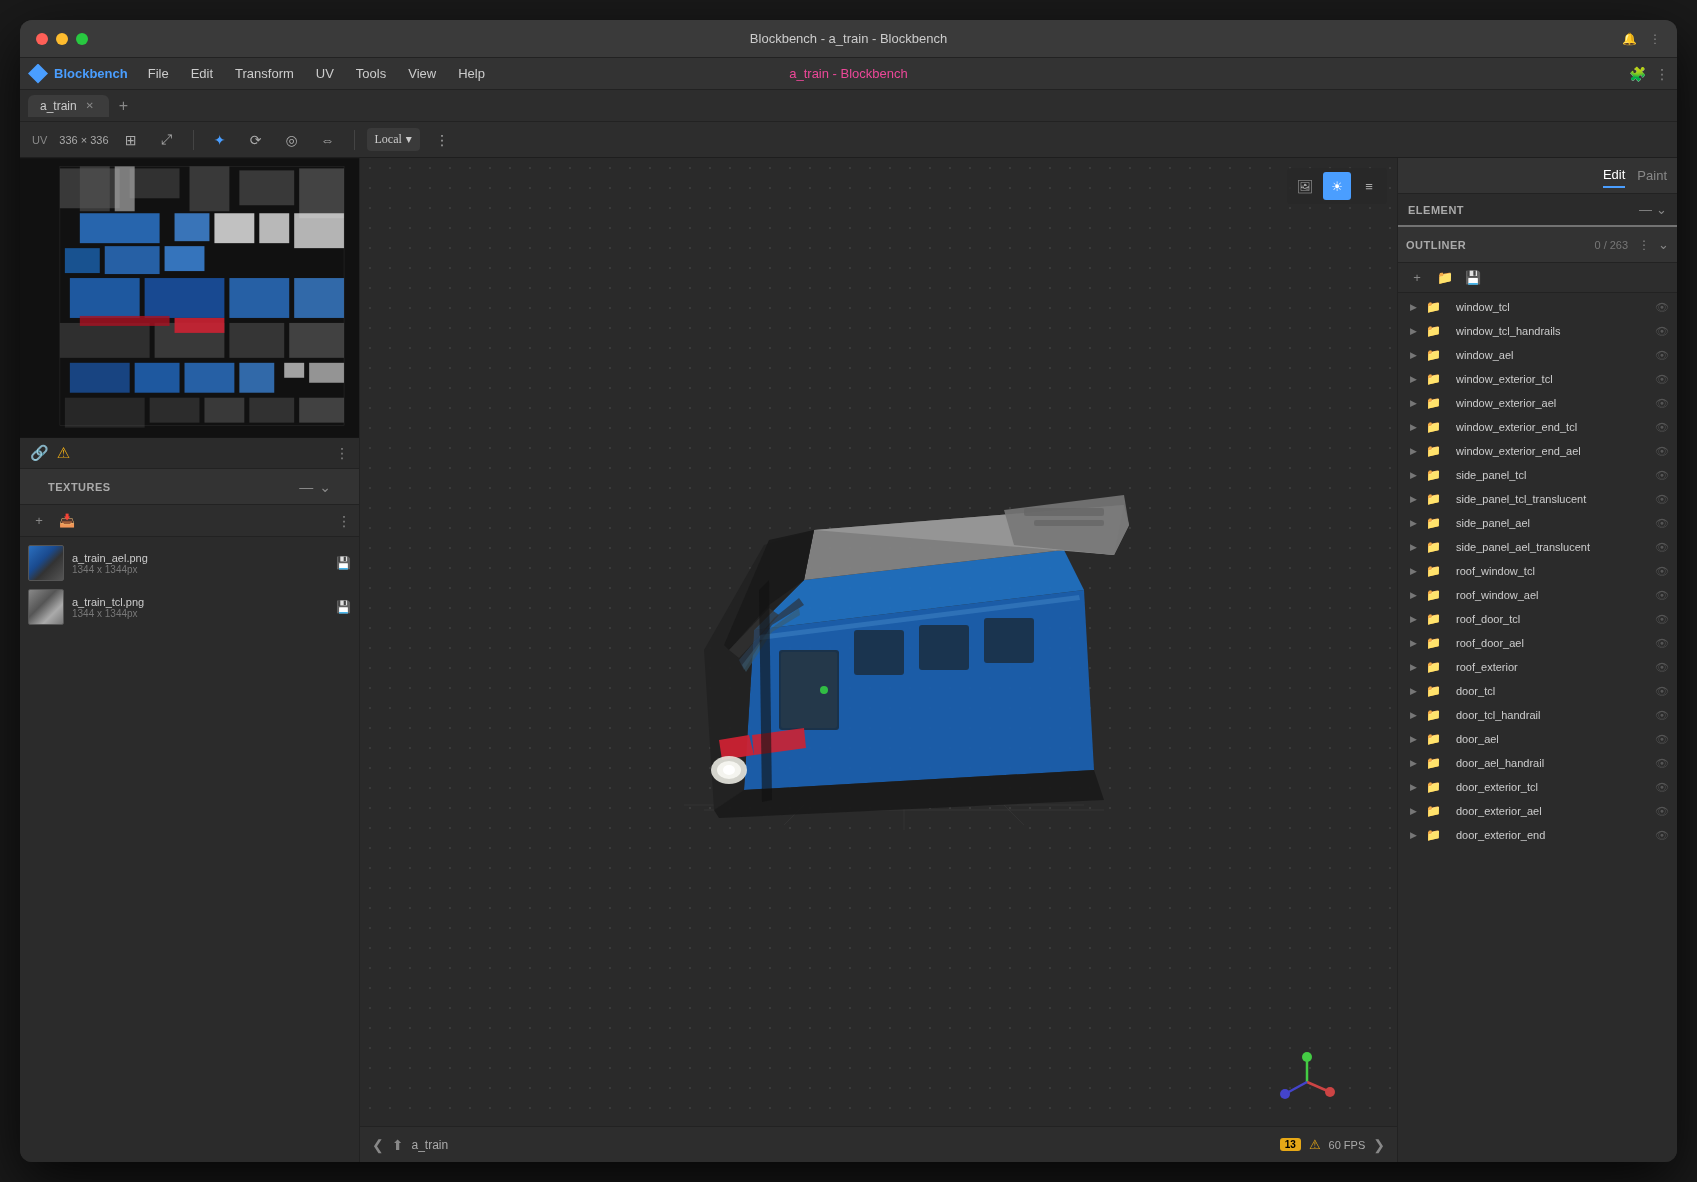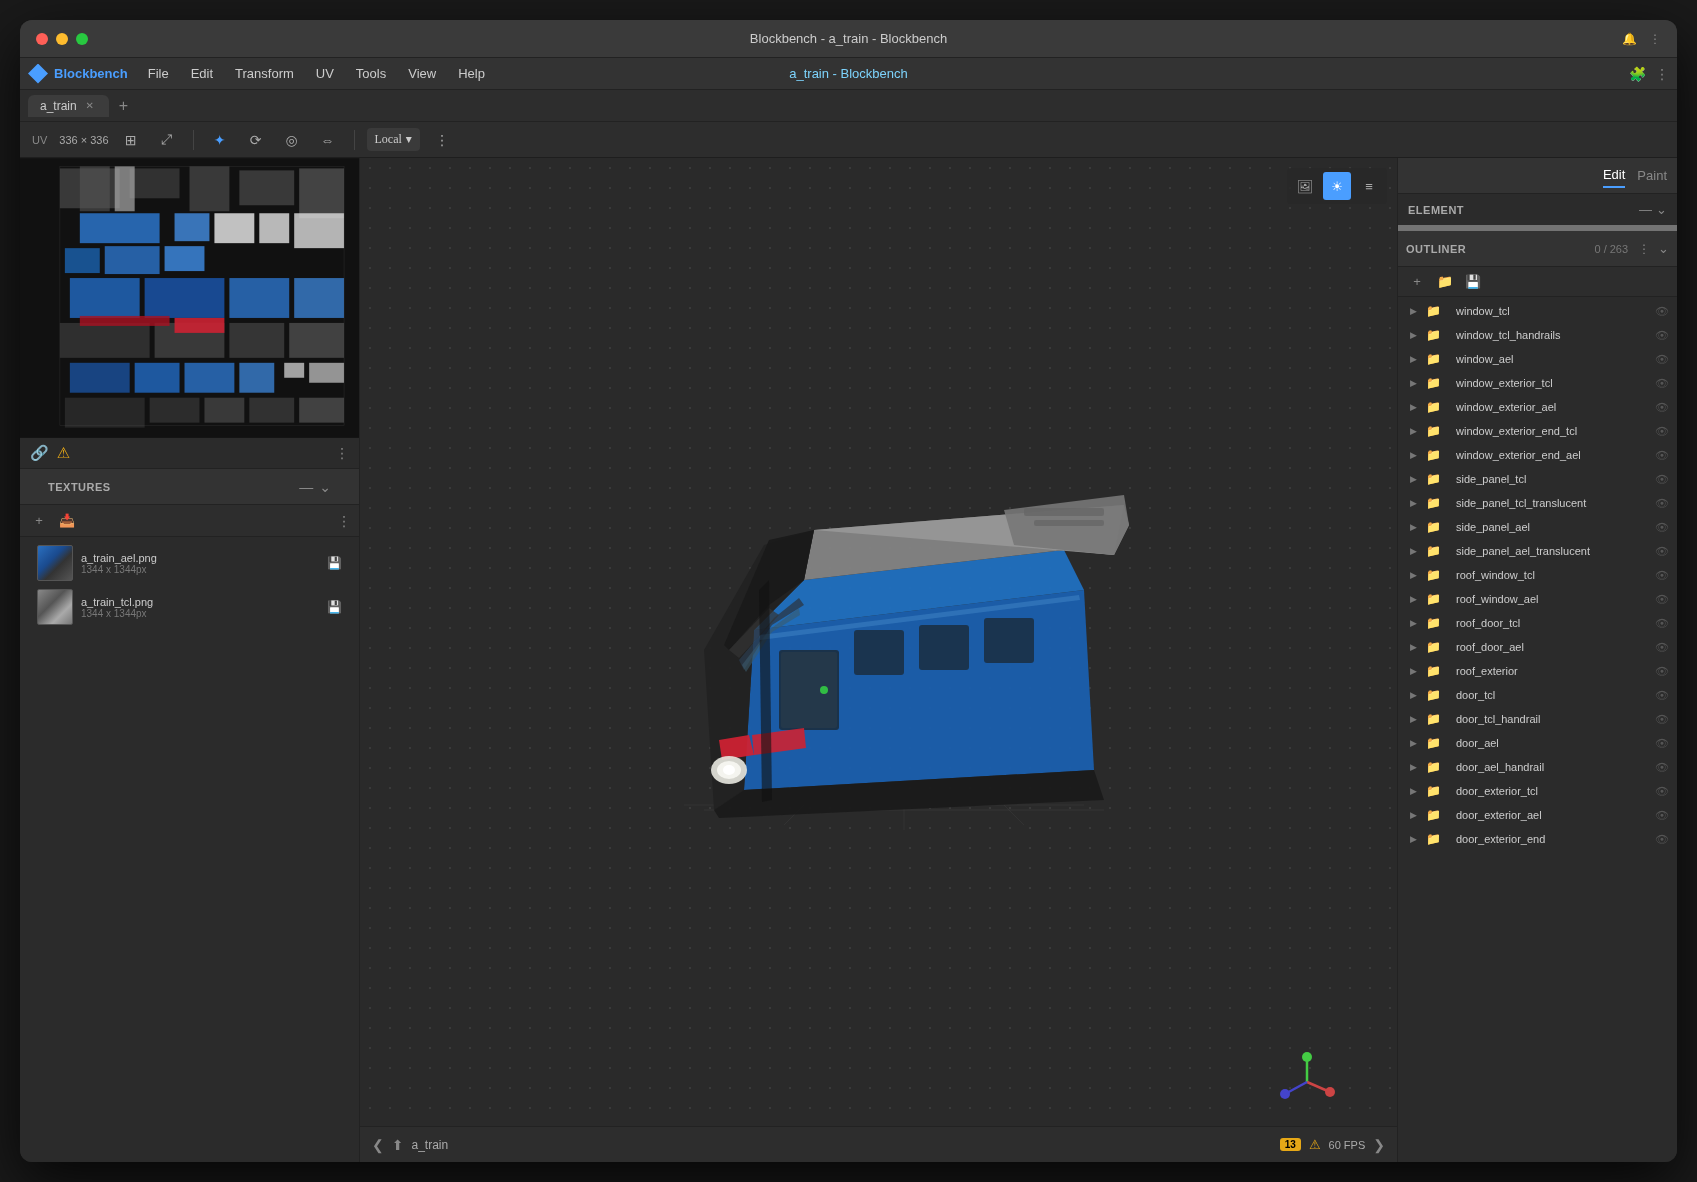--- a/index.html
+++ b/index.html
@@ -251,21 +251,21 @@
       background: #2d2d2d;
       display: flex;
       align-items: center;
       padding: 0 8px;
       gap: 6px;
       border-bottom: 1px solid #222;
     }
     .texture-list {
       flex: 1;
       overflow-y: auto;
-      padding: 4px 9px;
+      padding: 4px 0;
     }
     .texture-item {
       display: flex;
       align-items: center;
       padding: 4px 8px;
       gap: 8px;
       cursor: pointer;
     }
     .texture-thumb {
       width: 36px; height: 36px;
@@ -391,21 +391,21 @@
       padding: 4px 0;
     }
     .right-tab.active {
       color: #fff;
       border-bottom: 2px solid #4a9eff;
     }
 
     
     .element-panel {
       padding: 8px 10px;
-      border-bottom: 6px solid #737373;
+      border-bottom: 2px solid #737373;
     }
     .element-title {
       font-size: 11px;
       font-weight: 600;
       color: #aaa;
       letter-spacing: 0.5px;
     }
 
     
     .outliner-section {
@@ -515,21 +515,21 @@
       <div class="logo-icon"></div>
       <span>Blockbench</span>
     </div>
     <div class="menu-item">File</div>
     <div class="menu-item">Edit</div>
     <div class="menu-item">Transform</div>
     <div class="menu-item">UV</div>
     <div class="menu-item">Tools</div>
     <div class="menu-item">View</div>
     <div class="menu-item">Help</div>
-    <div style="position:absolute;left:50%;transform:translateX(-50%);color:#7dd3fc;font-size:13px;">a_train - Blockbench</div>
+    <div style="position:absolute;left:50%;transform:translateX(-50%);color:#ec4899;font-size:13px;">a_train - Blockbench</div>
     <div class="menubar-icons">
       <span style="color:#888;font-size:14px;">🧩</span>
       <span style="color:#888;font-size:14px;">⋮</span>
     </div>
   </div>
 
   <div class="tabbar">
     <div class="tab">
       <span>a_train</span>
       <div class="tab-close">✕</div>

